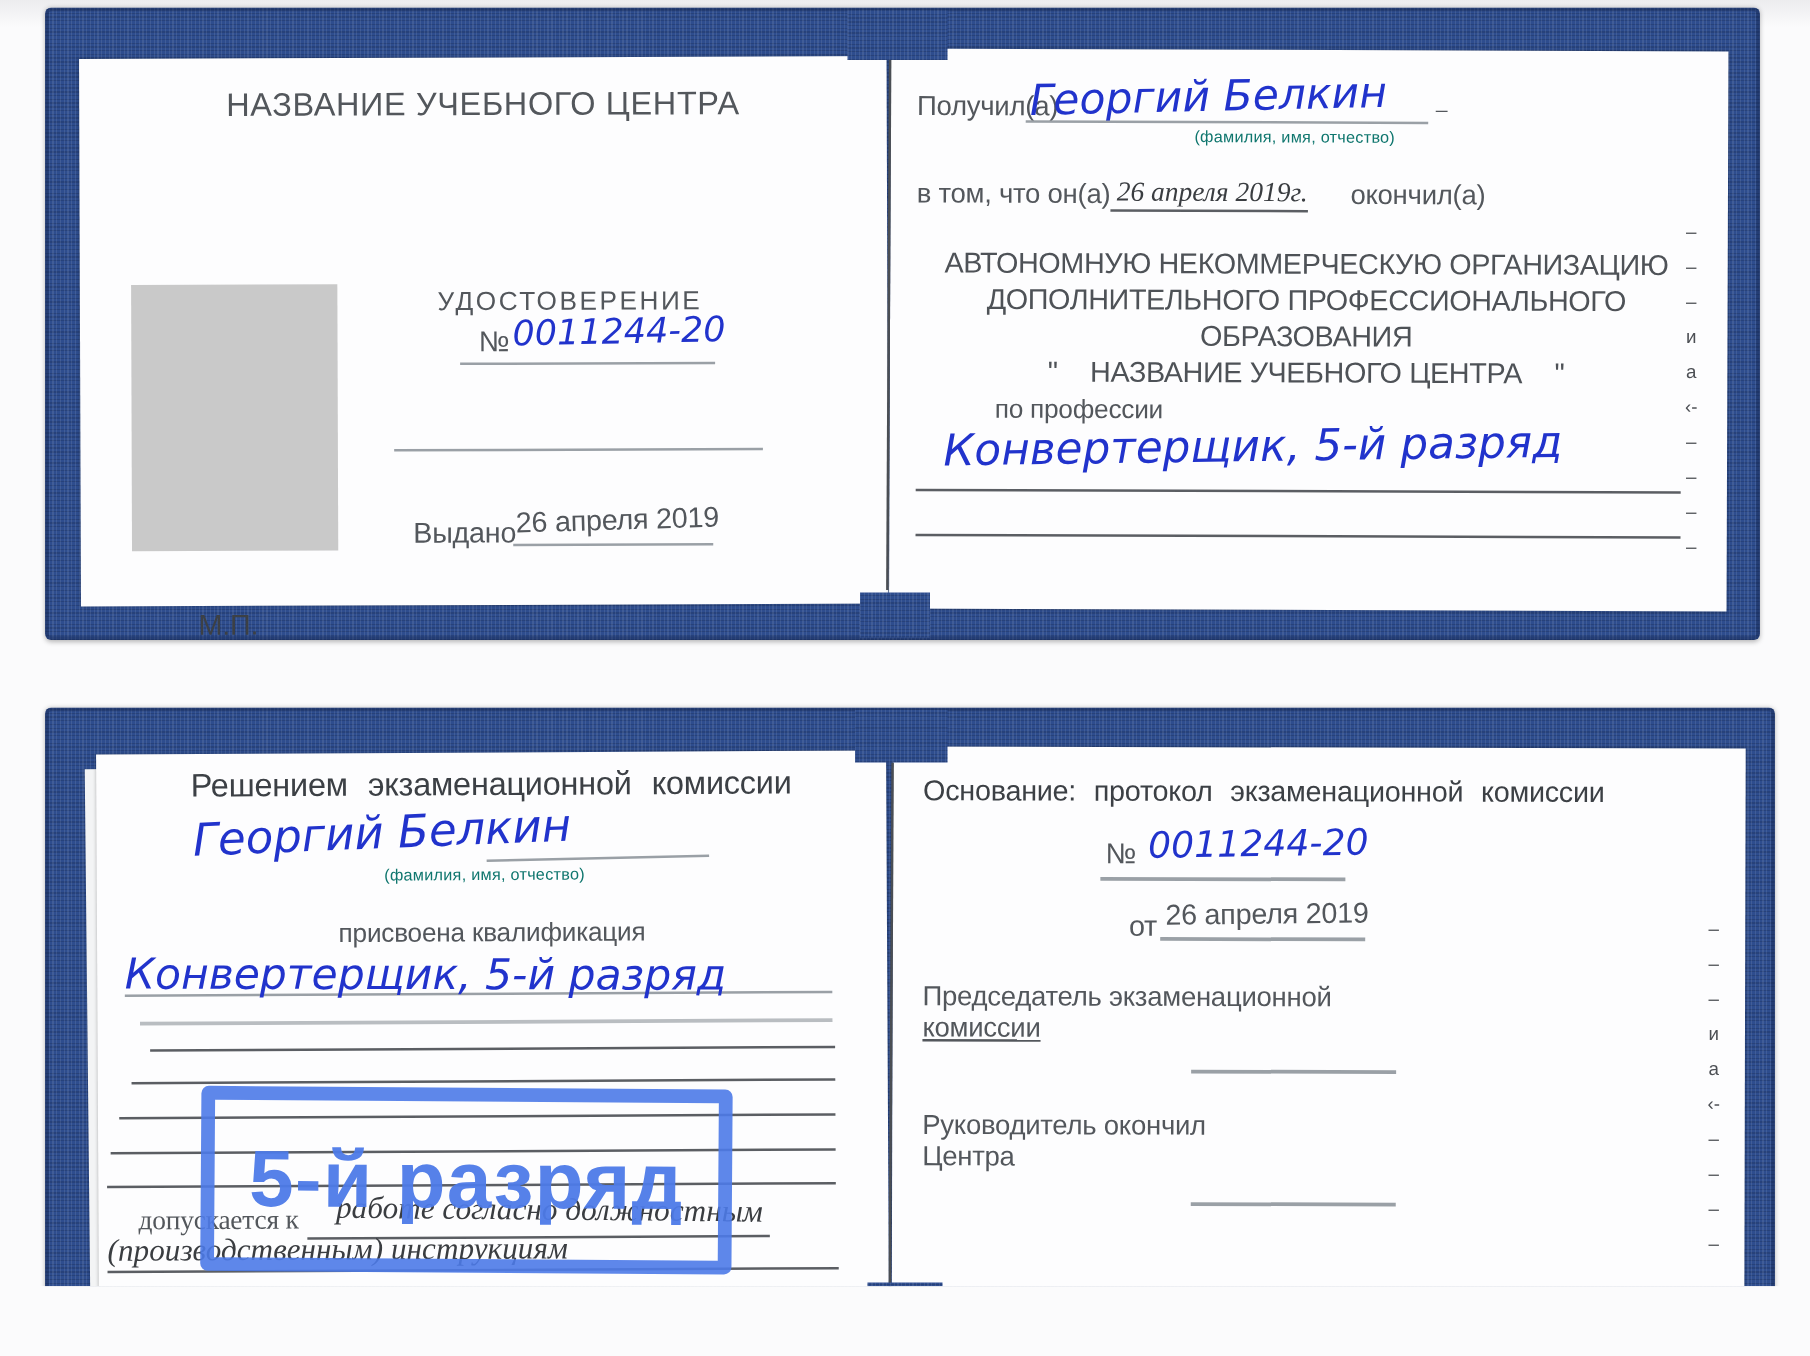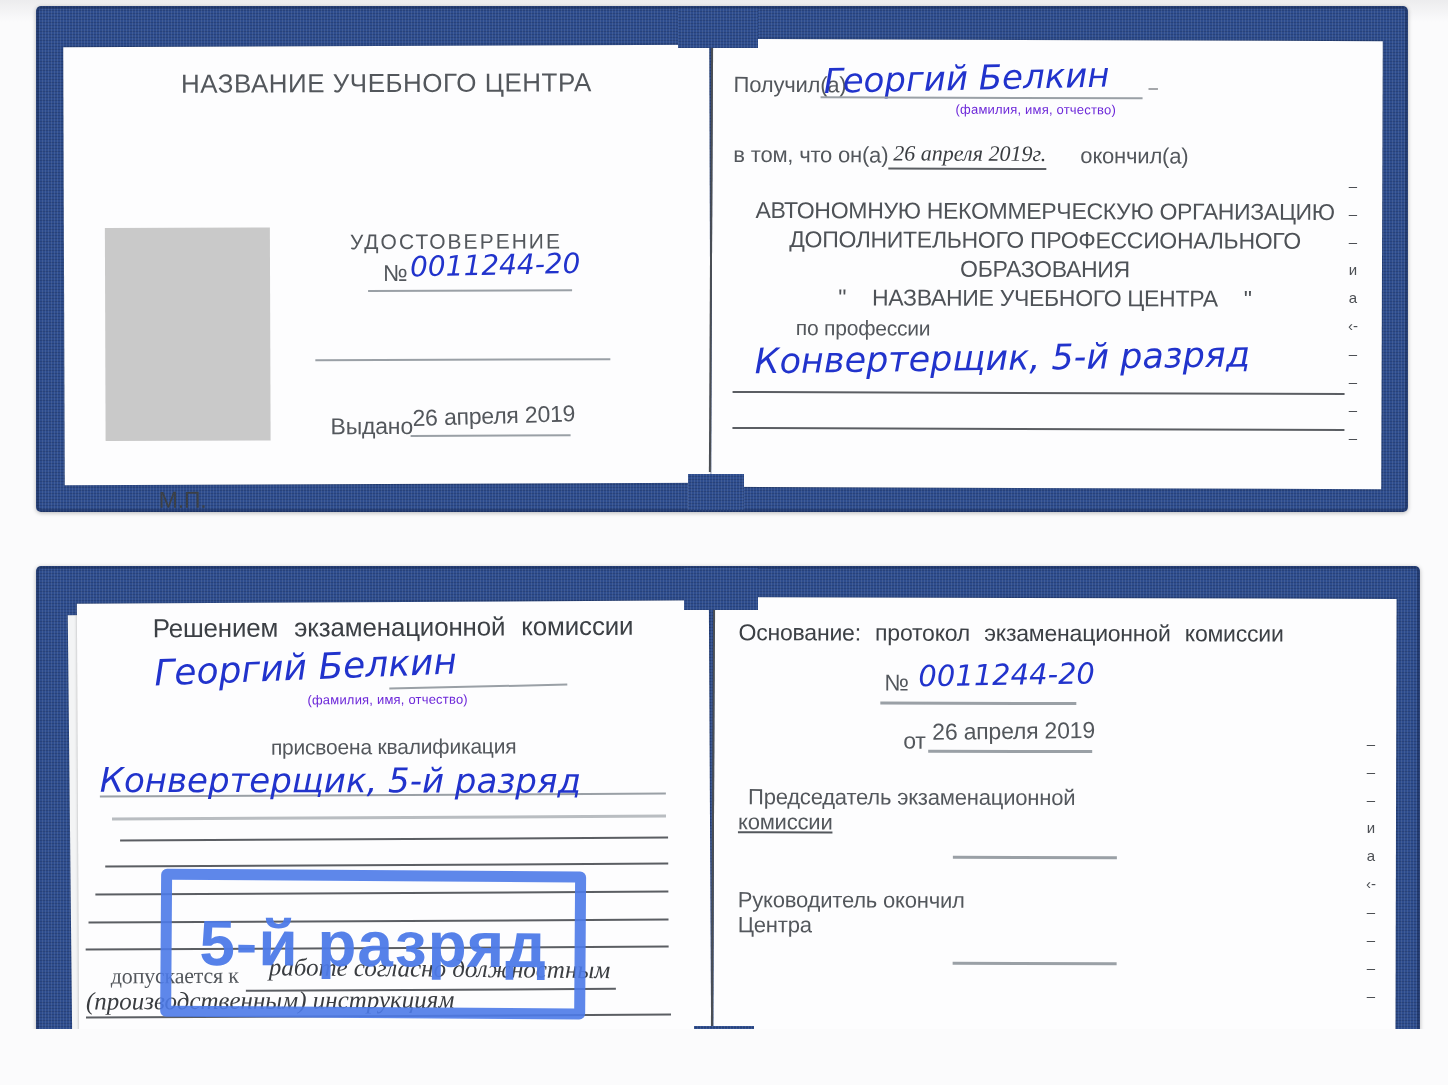--- a/index.html
+++ b/index.html
@@ -29,21 +29,21 @@
   .abs { position:absolute; white-space:nowrap; }
   .ctr { position:absolute; text-align:center; white-space:nowrap; }
   .lbl { font-size:22px; color:#53575c; letter-spacing:-0.2px; }
   .dark { color:#3c4045; }
   .hand { font-family:"DejaVu Sans",sans-serif; font-style:italic; color:#2133cc; }
   .ital { font-family:"Liberation Serif",serif; font-style:italic; color:#3a3d41; }
   .gline { position:absolute; background:#9aa0a6; height:2px; }
   .glineT { position:absolute; background:#b9bdc1; height:3px; }
   .dline { position:absolute; background:#5b5e63; height:2px; }
   .photo { position:absolute; background:#c9c9c9; }
-  .hint { font-size:13px; color:#6d28d9; letter-spacing:.2px;text-align:center; }
+  .hint { font-size:13px; color:#0f766e; letter-spacing:.2px;text-align:center; }
   .stamp {
     position:absolute; border:11px solid rgba(77,122,232,.90); border-radius:6px;
     display:flex; align-items:center; justify-content:center;
     transform:rotate(.7deg); z-index:6;
     color:rgba(77,122,232,.95); font-weight:bold; font-size:64px; letter-spacing:1px;
   }
   .edge-col {
     position:absolute; display:flex; flex-direction:column; align-items:center;
     font-size:15px; color:#4c4f54; line-height:19px; gap:9px; z-index:4;
   }
@@ -142,21 +142,21 @@
     <div class="abs lbl dark" style="left:24px; top:22px; font-size:23px; word-spacing:8px;">
       <span>Основание:</span>
       <span>протокол экзаменационной комиссии</span>
     </div>
     <div class="abs lbl" style="left:170px; top:72px; font-size:23px;">№</div>
     <div class="abs hand" style="left:204px; top:60px; font-size:29px; transform:rotate(-1deg);">0011244-20</div>
     <div class="gline" style="left:166px; top:104px; width:196px; height:2.5px;"></div>
     <div class="abs lbl" style="left:189px; top:130px; font-size:23px;">от</div>
     <div class="abs lbl" style="left:218px; top:120px; font-size:23px; transform:rotate(-.8deg);">26 апреля 2019</div>
     <div class="gline" style="left:214px; top:152px; width:164px; height:2.5px;"></div>
-    <div class="abs lbl" style="left:34px; top:187px;">Председатель экзаменационной</div>
+    <div class="abs lbl" style="left:24px; top:187px;">Председатель экзаменационной</div>
     <div class="abs lbl" style="left:24px; top:212px;text-decoration:underline;">комиссии</div>
     <div class="gline" style="left:239px; top:258px; width:164px; height:2.5px;"></div>
     <div class="abs lbl" style="left:24px; top:290px;">Руководитель окончил</div>
     <div class="abs lbl" style="left:24px; top:315px;">Центра</div>
     <div class="gline" style="left:239px; top:364px; width:164px; height:2.5px;"></div>
   </div>
 
   <div class="spine" style="left:712px; top:610px; height:420px; transform:rotate(0.3deg);"></div>
   <div class="tabpiece" style="left:684px; top:568px; width:74px; height:42px;"></div>
   <div class="tabpiece" style="left:694px; top:1026px; width:60px; height:38px;"></div>

